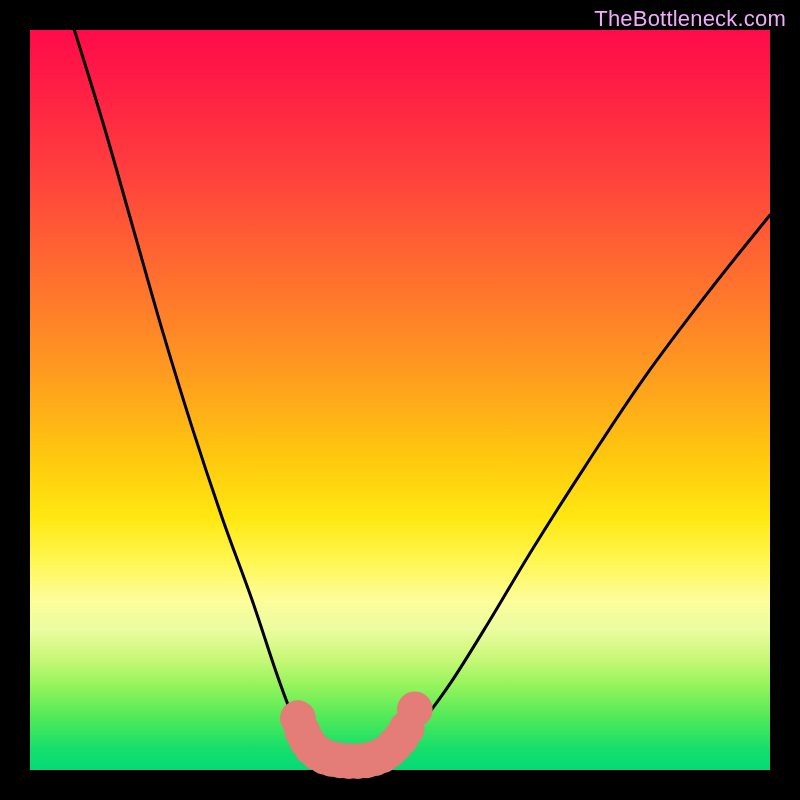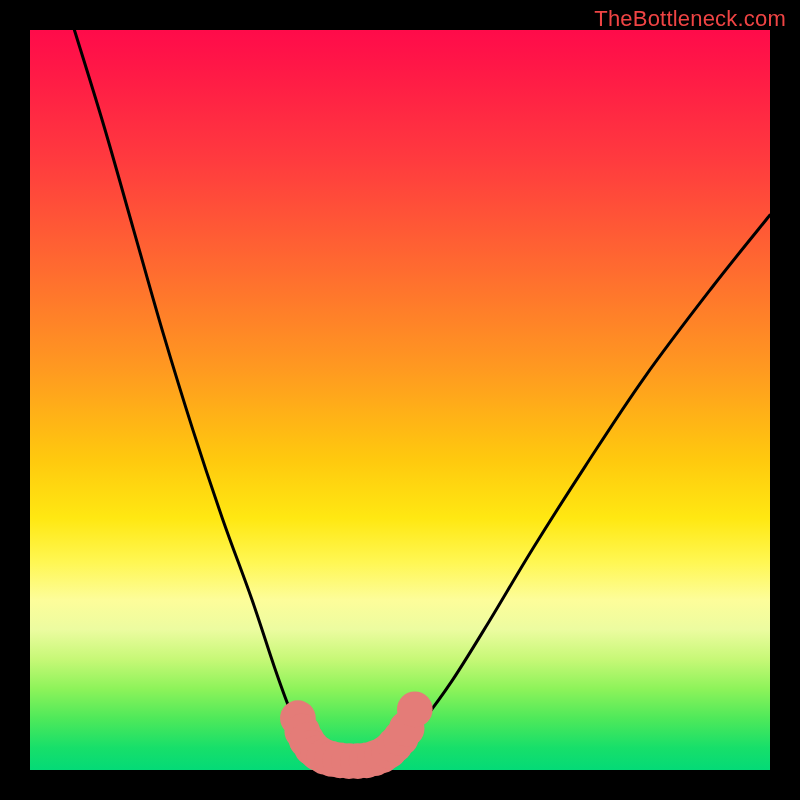--- a/index.html
+++ b/index.html
@@ -41,21 +41,21 @@
       #8ef35a 89%,
       #4fe95a 93%,
       #17df6a 97%,
       #04da77 100%
     );
   }
   .attribution {
     position: absolute;
     top: 6px;
     right: 14px;
-    color: #ef4444;
+    color: #f0abfc;
     font-size: 22px;
     font-weight: 500;
     letter-spacing: 0.2px;
   }
   svg.curve {
     position: absolute;
     left: 30px;
     top: 30px;
     width: 740px;
     height: 740px;

